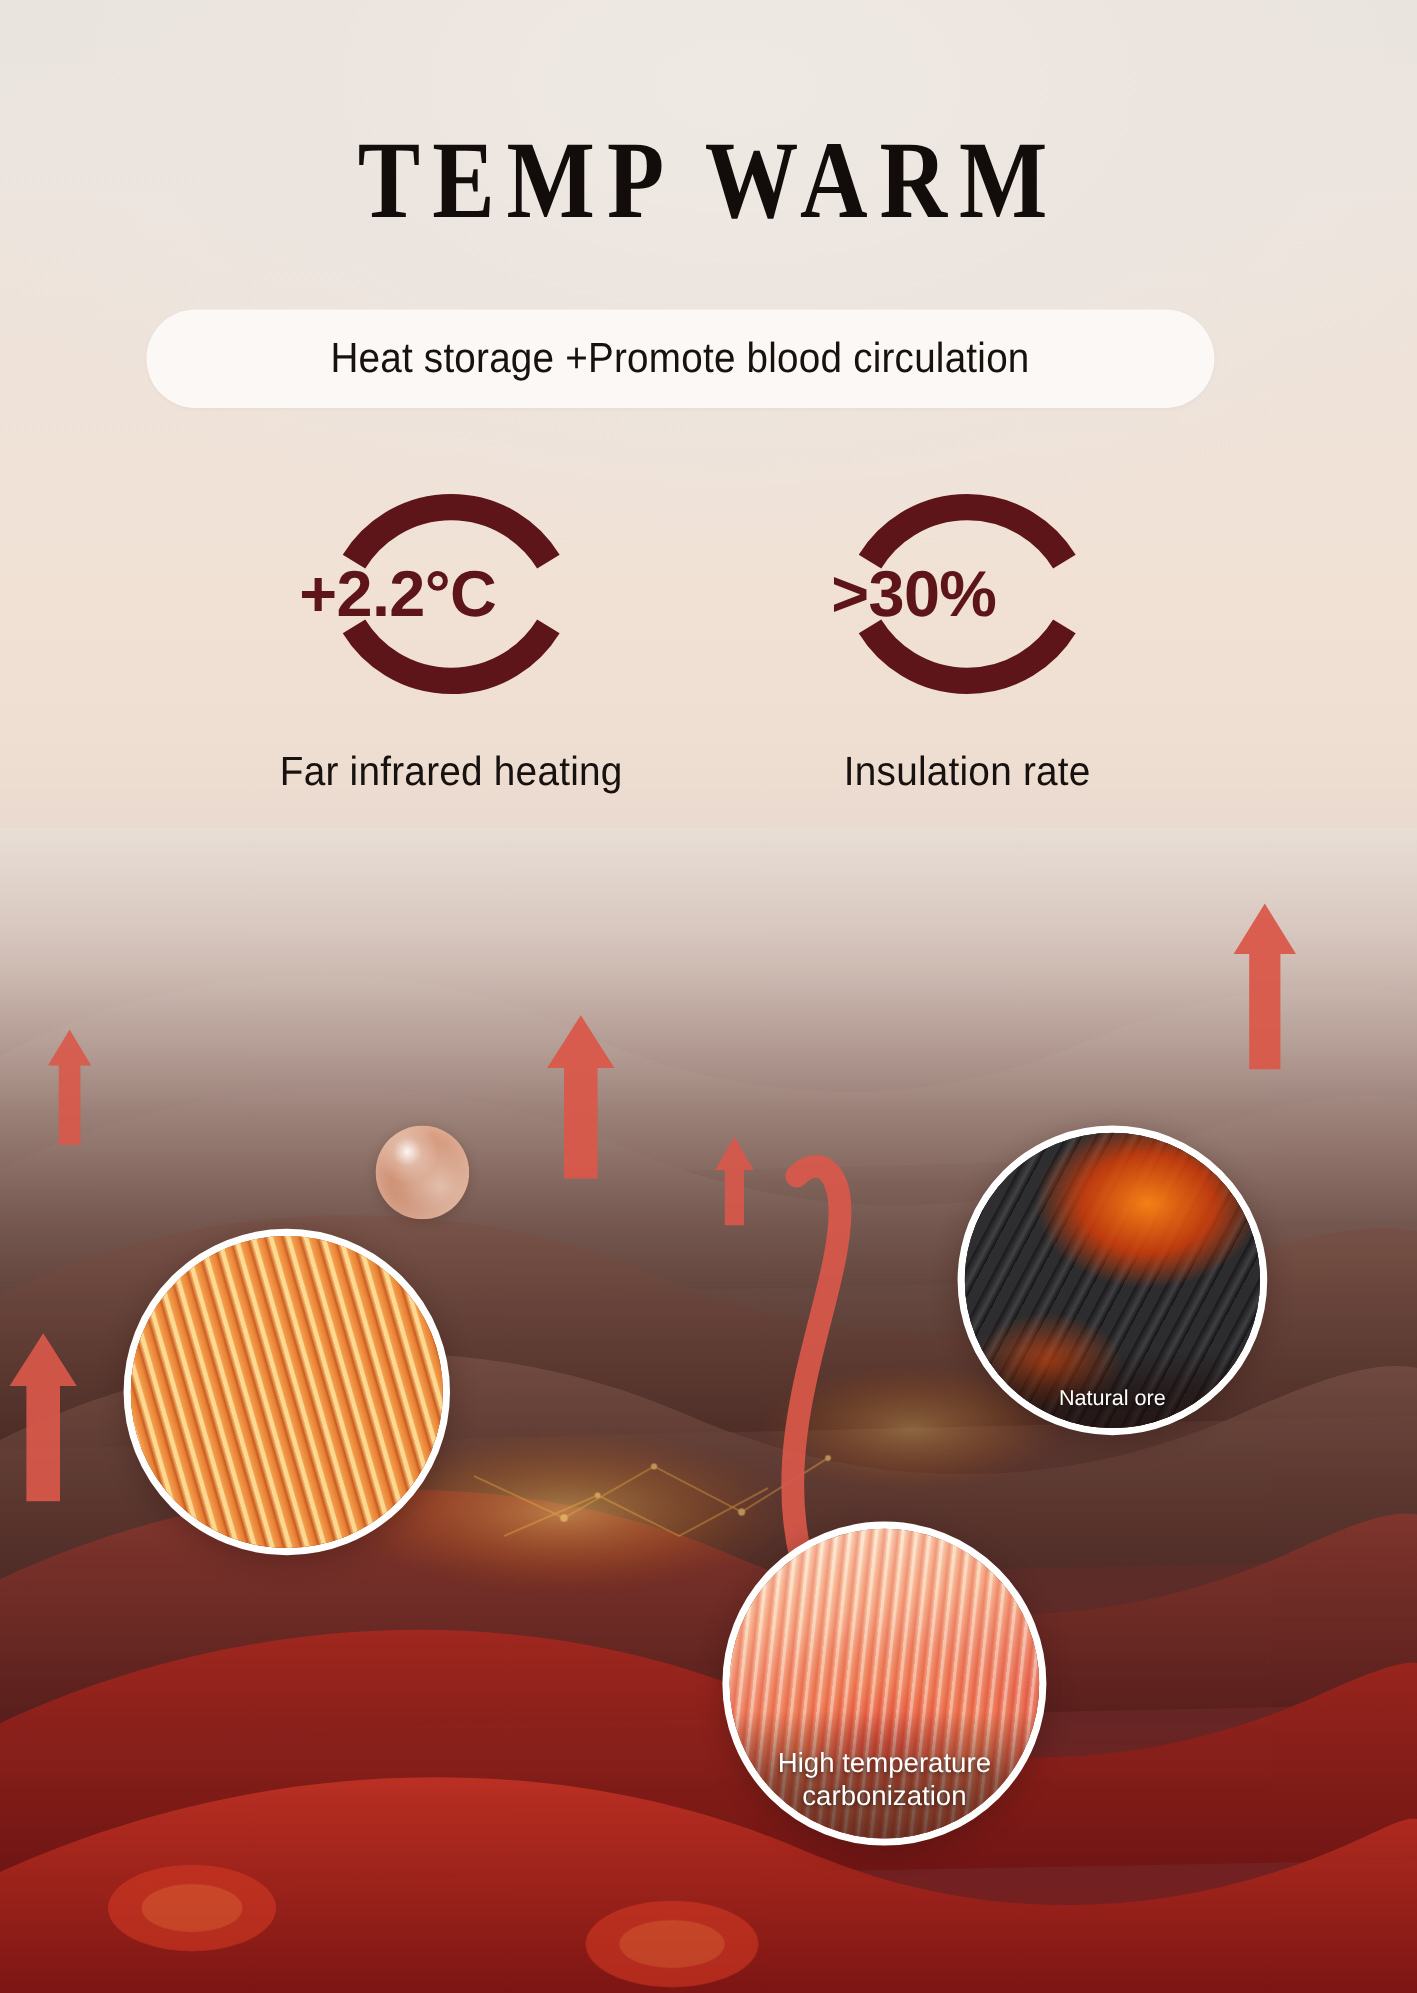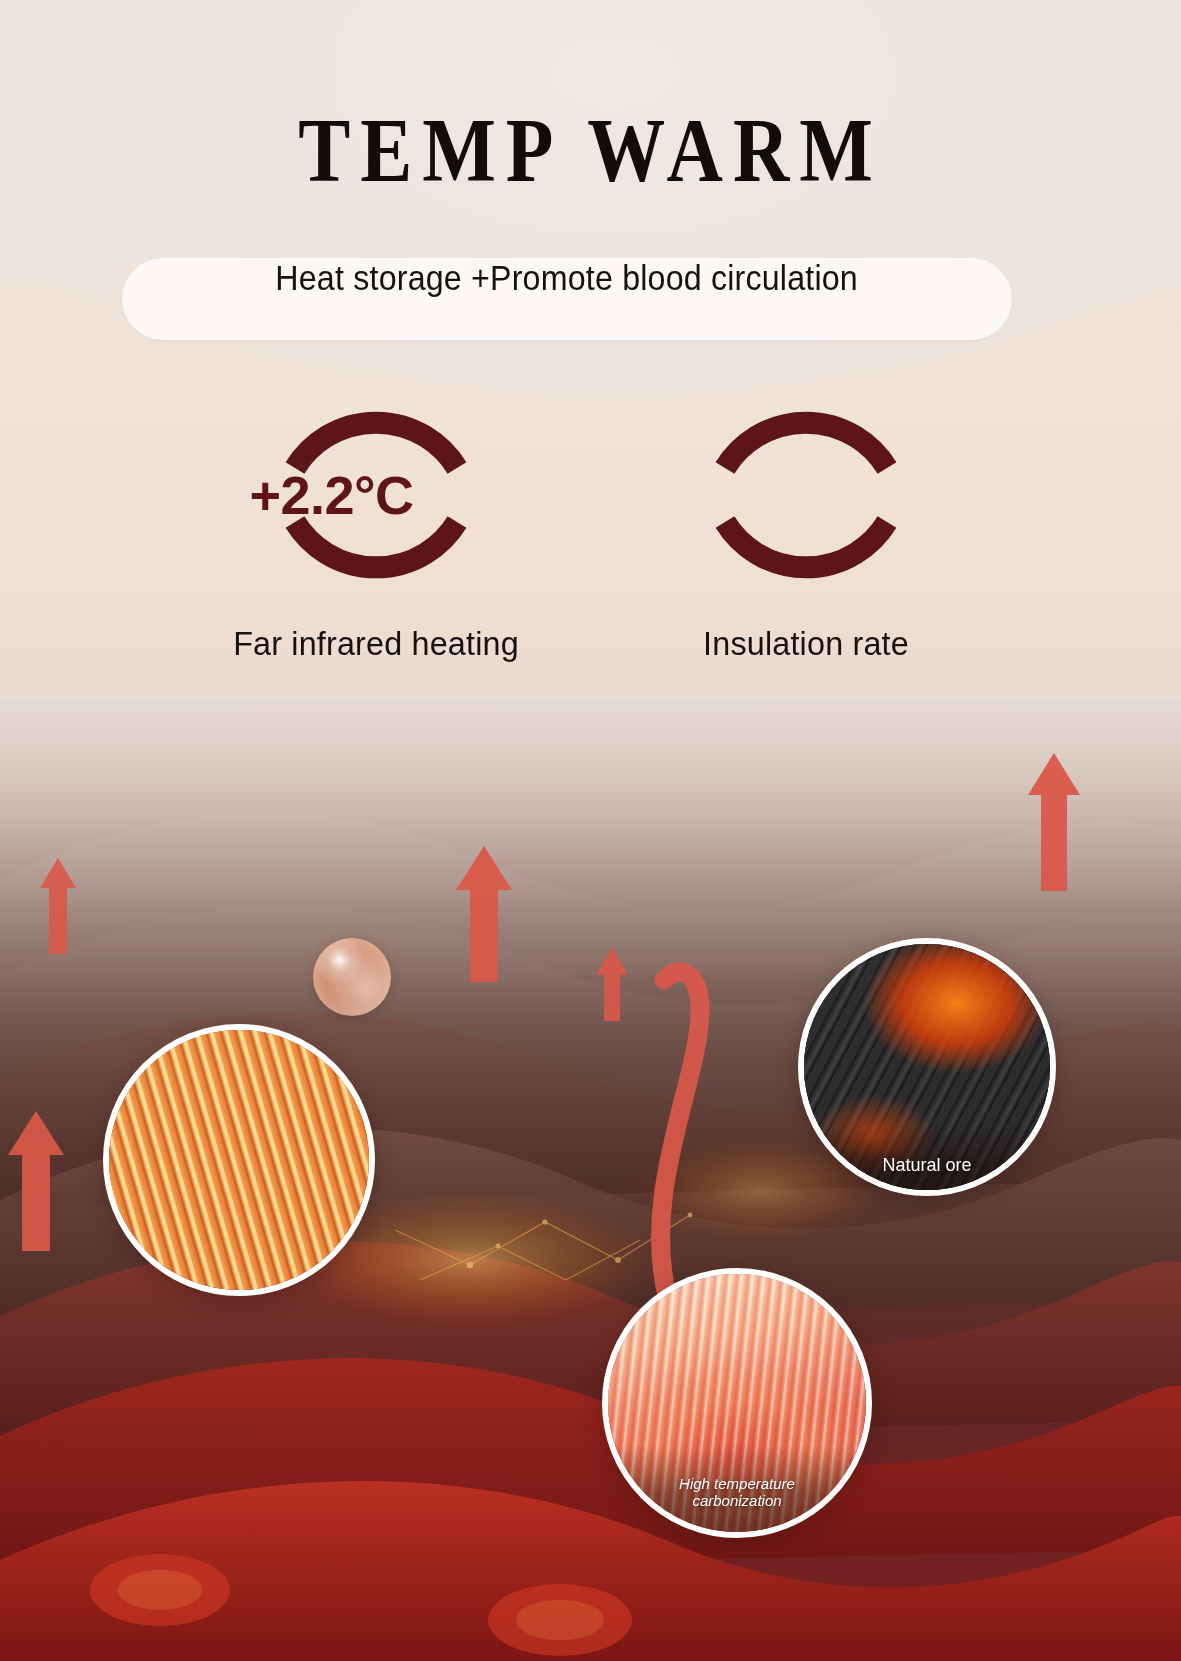--- a/index.html
+++ b/index.html
@@ -90,21 +90,21 @@
     transform-origin: top center;
   }
 
   .subtitle-pill {
     position: absolute;
     left: 122px; top: 258px;
     width: 890px; height: 82px;
     background: #fbf8f5;
     border-radius: 41px;
     display: flex;
-    align-items: flex-start;
+    align-items: center;
     justify-content: center;
     box-shadow: 0 1px 3px rgba(120,90,80,0.06);
   }
   .subtitle-pill span {
     font-size: 35px;
     color: #18120f;
     letter-spacing: 0.2px;
     transform: scaleX(0.92);
   }
 
@@ -195,21 +195,21 @@
   #circle-carbon { left: 602px; top: 1268px; width: 270px; height: 270px; }
   #circle-carbon .photo-inner {
     background:
       repeating-linear-gradient(96deg,
         rgba(255,244,228,0.55) 0px, rgba(255,244,228,0.55) 2px,
         rgba(255,196,150,0.35) 3px, rgba(230,96,64,0.45) 8px,
         rgba(255,222,180,0.40) 11px),
       radial-gradient(ellipse 170px 120px at 50% 70%, rgba(214,46,40,0.85) 0%, rgba(238,120,70,0.55) 45%, rgba(250,206,170,0) 85%),
       linear-gradient(168deg, #fbe7d6 0%, #f6b394 28%, #e0564a 60%, #c8342f 100%);
   }
-  #circle-carbon .photo-caption { font-size: 15px; padding-bottom: 22px; font-style: italic; }
+  #circle-carbon .photo-caption { font-size: 23px; padding-bottom: 22px; }
 
   
   #bubble {
     position: absolute;
     left: 313px; top: 938px;
     width: 78px; height: 78px;
     border-radius: 50%;
     background:
       radial-gradient(circle at 34% 28%, rgba(255,255,255,0.92) 0%, rgba(255,255,255,0.25) 16%, rgba(255,255,255,0) 34%),
       radial-gradient(circle at 70% 66%, rgba(255,236,220,0.55) 0%, rgba(214,142,110,0.35) 55%, rgba(160,96,74,0.25) 100%),
@@ -333,20 +333,21 @@
       <div class="stat-label">Far infrared heating</div>
     </div>
 
     <div class="stat">
       <div class="ring-wrap">
         <svg width="222" height="210" viewBox="0 0 222 210" xmlns="http://www.w3.org/2000/svg">
           <path d="M30,78 A95,95 0 0 1 192,78" stroke="#5d1519" stroke-width="22" fill="none" stroke-linecap="butt"></path>
           <path d="M30,132 A95,95 0 0 0 192,132" stroke="#5d1519" stroke-width="22" fill="none" stroke-linecap="butt"></path>
         </svg>
       </div>
+      <div class="ring-value" style="position:relative;margin-top:-210px;height:210px;">&gt;30%</div>
       <div class="stat-label">Insulation rate</div>
     </div>
 
   </div>
 
   <div class="photo-circle" id="circle-fibers">
     <div class="photo-inner"></div>
   </div>
 
   <div class="photo-circle" id="circle-ore">

